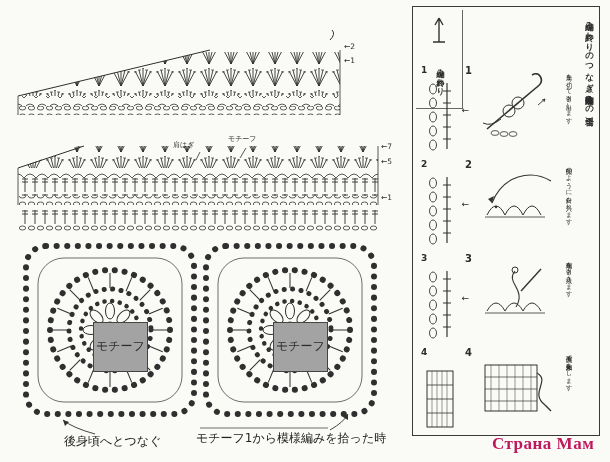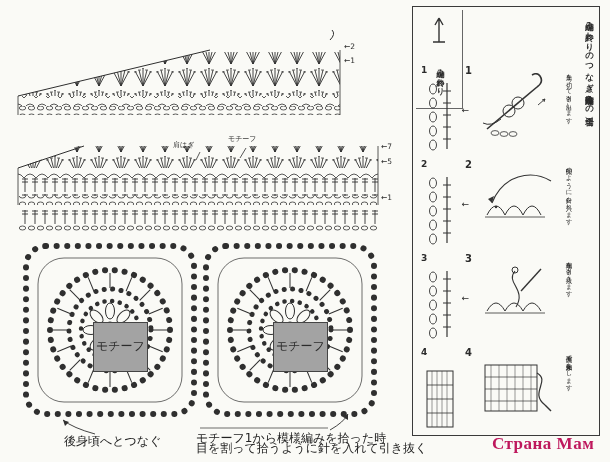--- a/index.html
+++ b/index.html
@@ -208,21 +208,20 @@
   </div>
 
   <div class="lbl" style="left:173px;top:142px">肩はぎ</div>
   <div class="lbl" style="left:228px;top:136px">モチーフ</div>
 
   <div class="motif-tag" style="left:93px;top:322px">モチーフ</div>
   <div class="motif-tag" style="left:273px;top:322px">モチーフ</div>
 
   <div class="note" style="left:64px;top:433px">後身頃へとつなぐ</div>
   <div class="note" style="left:196px;top:430px">モチーフ1から模様編みを拾った時</div>
-  <div class="note" style="left:196px;top:440px">目を割って拾うように針を入れて引き抜く</div>
 
   <div class="panel">
 
     <div class="legend">
       <svg width="26" height="34" style="margin:2px auto 0">
         <path d="M13 30 V6 M13 6 l-4 7 M13 6 l4 7 M7 30 H19" stroke="#333" stroke-width="1.4" fill="none"></path>
       </svg>
       <div class="vtext">編み終わり</div>
     </div>
 

